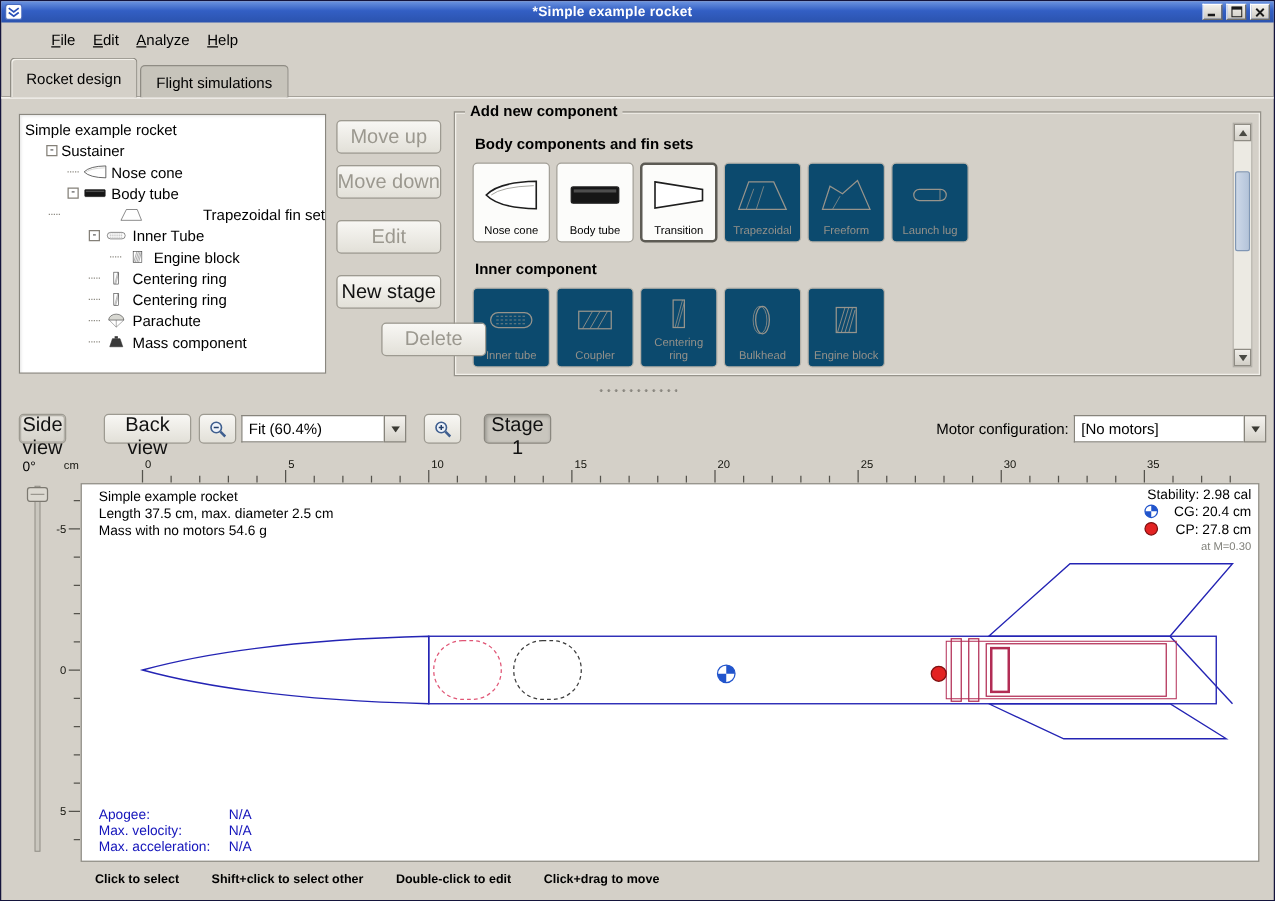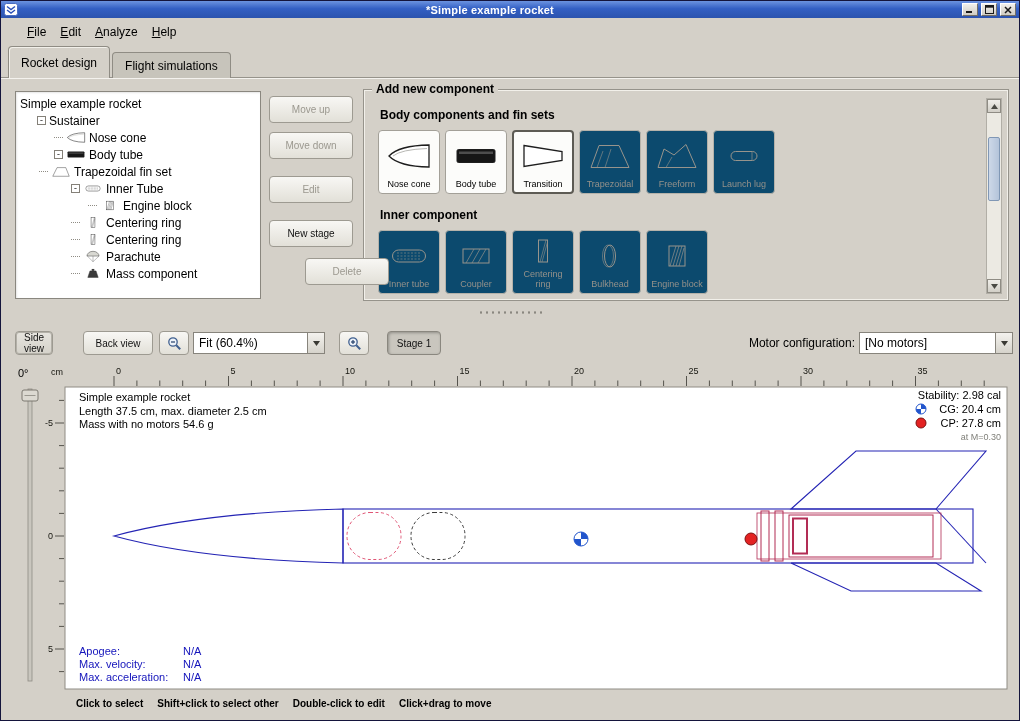--- a/index.html
+++ b/index.html
@@ -2,34 +2,34 @@
 <html><head>
 <meta charset="utf-8">
 <style>
 *{box-sizing:border-box;margin:0;padding:0}
 html,body{width:1020px;height:721px}
 body{font-family:"Liberation Sans",sans-serif;background:#d4d0c8;position:relative;overflow:hidden;border:1px solid #14143c;font-size:12px;color:#000}
 .titlebar{position:absolute;top:0;left:0;right:0;height:17px;background:linear-gradient(180deg,#6b93e0,#335fc4 45%,#2b53ae);display:flex;align-items:center;padding:0 3px;gap:3px}
 .title{flex:1;text-align:center;color:#fff;font-weight:bold;font-size:11px;letter-spacing:.2px}
 .win-icon{width:14px;height:13px;flex:none;display:flex}
 .win-btn{width:16px;height:13px;flex:none;background:linear-gradient(#f2f0eb,#cfccc4);border:1px solid;border-color:#fff #716e66 #716e66 #fff;display:flex;align-items:center;justify-content:center;padding:0}
-.menubar{position:absolute;top:19px;left:3px;height:24px;display:flex;align-items:center;padding-left:16px}
+.menubar{position:absolute;top:19px;left:17px;height:24px;display:flex;align-items:center;padding-left:16px}
 .menu-item{padding:3px 7px;cursor:default}
 .tabline{position:absolute;top:76px;left:0;right:0;height:2px;background:linear-gradient(180deg,#96938b 0,#96938b 50%,#f4f2ee 50%)}
 .tabs{position:absolute;top:45px;left:7px;height:32px;display:flex;align-items:flex-end;z-index:2}
 .tab{border:1px solid #8f8c84;border-bottom:none;border-radius:4px 4px 0 0;padding:0 12px;display:flex;align-items:center;background:#c7c4bb;height:26px;margin-right:2px}
 .tab.active{background:#d4d0c8;height:32px;box-shadow:inset 1px 1px 0 #f2f0ea}
 .tree{position:absolute;left:14px;top:90px;width:246px;height:208px;background:#fff;border:1px solid #8a877f;box-shadow:inset 1px 1px 2px rgba(0,0,0,.10);overflow:hidden;padding:3px 0}
 .tree-row{display:flex;align-items:center;height:17px;gap:3px;white-space:nowrap}
 .expander{flex:none;width:9px;height:9px;border:1px solid #848078;background:#fff;font:9px/7px "DejaVu Sans Mono",monospace;text-align:center;color:#222}
 .stub{flex:none;width:9px;border-top:1px dotted #8f8c84;height:0}
 .tree-icon{flex:none;width:20px;display:flex;align-items:center}
 #actions{position:absolute;left:268px;top:0;width:84px;z-index:1}
 #actions .btn{position:absolute;left:0;width:84px;height:27px}
-.btn{background:linear-gradient(180deg,#f8f7f4,#e2e0d8);border:1px solid #9d9a91;border-radius:4px;font-family:inherit;font-size:10px;color:#111;cursor:default}
+.btn{background:linear-gradient(180deg,#f8f7f4,#e2e0d8);border:1px solid #9d9a91;border-radius:4px;font-family:inherit;font-size:16px;color:#111;cursor:default}
 .btn:disabled{color:#9b988f}
 .btn.active{background:linear-gradient(180deg,#e6e4de,#d5d2ca);box-shadow:inset 0 0 0 1px #b3b0a8}
 .btn.pressed{background:#c9c6be;box-shadow:inset 1px 1px 3px rgba(0,0,0,.28);border-color:#8a877f}
 .group{position:absolute;left:362px;top:88px;width:646px;height:212px;border:1px solid #96938b;box-shadow:inset 1px 1px 0 #f2f0ea,inset -1px -1px 0 #f2f0ea;padding:16px 14px 8px}
 .group-title{position:absolute;top:-8px;left:8px;background:#d4d0c8;padding:0 4px;font-weight:bold}
 .section-label{font-weight:bold;margin:2px 2px 8px}
 .comp-row{display:flex;gap:5px;margin-bottom:14px}
 .comp-btn{width:62px;height:64px;background:#fcfcfa;border:1px solid #a3a098;border-radius:4px;display:flex;flex-direction:column;align-items:center;justify-content:flex-end;padding:5px 2px 4px;gap:3px}
 .comp-btn.disabled{background:#0c4a6e;border-color:#b5b2aa}
 .comp-btn.disabled .comp-label{color:#94918a}
@@ -44,21 +44,21 @@
 .dots{width:64px;height:5px;background-image:radial-gradient(circle,#8a8780 1px,transparent 1.3px);background-size:6px 5px}
 .toolbar{position:absolute;top:330px;left:0;right:0;height:26px}
 .tb{position:absolute;top:0;height:24px}
 .tb .icon{display:flex;align-items:center;justify-content:center}
 .combo{position:absolute;top:1px;height:22px;display:flex}
 .combo-text{flex:1;background:#fff;border:1px solid #87847c;border-right:none;padding:3px 5px;font-size:12px;overflow:hidden;white-space:nowrap;text-align:left}
 .combo-arrow{width:18px;background:linear-gradient(#f4f2ee,#d6d3cb);border:1px solid #87847c;display:flex;align-items:center;justify-content:center}
 .motor-label{position:absolute;left:738px;top:5px;width:116px;text-align:right}
 .canvas{position:absolute;left:14px;top:362px;width:994px;height:330px}
 .canvas svg text{font-family:"Liberation Sans",sans-serif}
-.statusbar{position:absolute;left:75px;top:697px;right:8px;display:flex;gap:14px}
+.statusbar{position:absolute;left:75px;top:697px;right:8px;display:flex;gap:26px}
 .statusbar span{font-size:10px;font-weight:bold}
 </style>
 </head>
 <body>
 
 <div class="titlebar">
   <span class="win-icon">
       <svg width="14" height="13" viewBox="0 0 14 13">
         <rect x="0.5" y="0.5" width="13" height="12" rx="2" fill="#fff" stroke="#4a6cc0"></rect>
         <path d="M3,3.5 L7,6.5 L11,3.5 M3,7 L7,10 L11,7" fill="none" stroke="#2a50b8" stroke-width="1.4"></path>
@@ -116,21 +116,21 @@
     <div class="tree-row" style="padding-left: 38px;">
       <span class="expander">-</span>
       <span class="tree-icon">
         <svg width="20" height="13" viewBox="0 0 44 30" aria-hidden="true">
           <rect x="3" y="8.5" width="38" height="13" rx="1.5" fill="#161616" stroke="#2a2a2a"></rect>
           <rect x="5" y="10.5" width="34" height="2.5" fill="#4d4d4d"></rect>
         </svg>
       </span>
       <span class="tree-label">Body tube</span>
     </div>
-    <div class="tree-row" style="padding-left: 23px;">
+    <div class="tree-row" style="padding-left: 23px; justify-content: space-between;">
       <span class="stub"></span>
       <span class="tree-icon">
         <svg width="20" height="13" viewBox="0 0 44 30" aria-hidden="true">
           <path d="M3,26 L13,6 L33,6 L41,26 Z" fill="none" stroke="#2a2a2a"></path>
         </svg>
       </span>
       <span class="tree-label">Trapezoidal fin set</span>
     </div>
     <div class="tree-row" style="padding-left: 55px;">
       <span class="expander">-</span>

